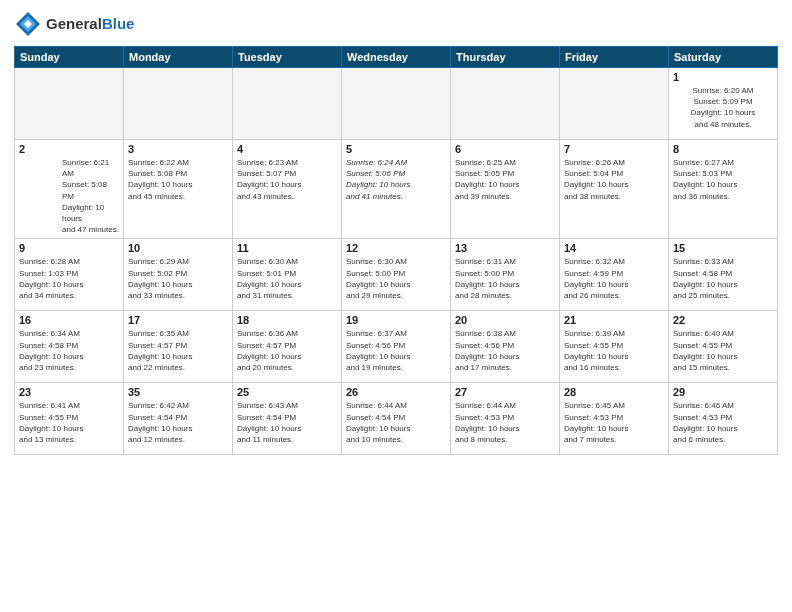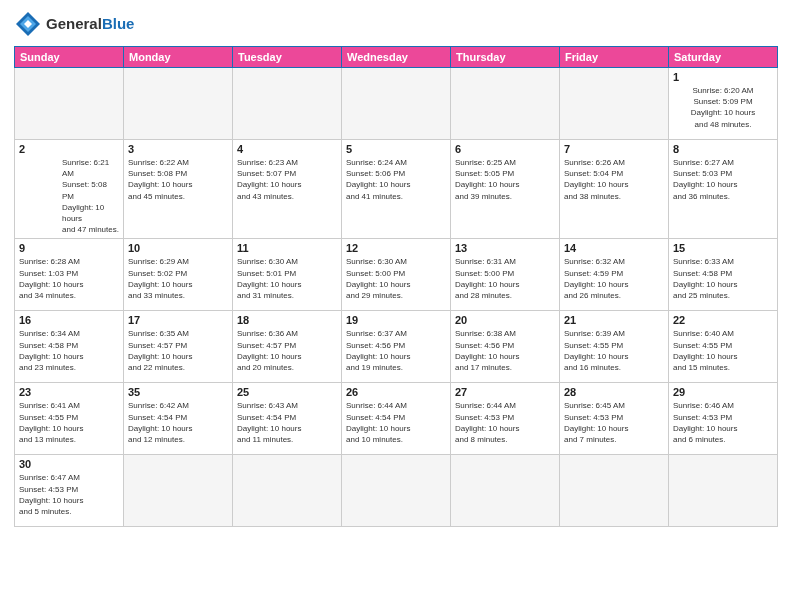--- a/index.html
+++ b/index.html
@@ -43,21 +43,21 @@
     .location {
       font-size: 13px;
       color: #444;
     }
     .calendar {
       width: 100%;
       border-collapse: collapse;
       border: 1px solid #ccc;
     }
     .calendar th {
-      background: #ec4899;
+      background: #0c4a6e;
       color: #fff;
       font-size: 11px;
       font-weight: bold;
       padding: 4px 5px;
       text-align: left;
       border: 1px solid #1a6db5;
     }
     .calendar td {
       width: calc(100% / 7);
       vertical-align: top;
@@ -149,21 +149,21 @@
           </td>
           <td>
             <span class="day-num">4</span>
             <div class="day-info" style="white-space: pre-line;">Sunrise: 6:23 AM
 Sunset: 5:07 PM
 Daylight: 10 hours
 and 43 minutes.</div>
           </td>
           <td>
             <span class="day-num">5</span>
-            <div class="day-info" style="white-space: pre-line;">Sunrise: 6:24 AM
+            <div class="day-info" style="white-space: pre-line; font-style: italic;">Sunrise: 6:24 AM
 Sunset: 5:06 PM
 Daylight: 10 hours
 and 41 minutes.</div>
           </td>
           <td>
             <span class="day-num">6</span>
             <div class="day-info" style="white-space: pre-line;">Sunrise: 6:25 AM
 Sunset: 5:05 PM
 Daylight: 10 hours
 and 39 minutes.</div>
@@ -328,31 +328,16 @@
 Daylight: 10 hours
 and 7 minutes.</div>
           </td>
           <td>
             <span class="day-num">29</span>
             <div class="day-info" style="white-space: pre-line;">Sunrise: 6:46 AM
 Sunset: 4:53 PM
 Daylight: 10 hours
 and 6 minutes.</div>
           </td>
-        </tr>
-        <tr>
-          <td>
-            <span class="day-num">30</span>
-            <div class="day-info" style="white-space: pre-line;">Sunrise: 6:47 AM
-Sunset: 4:53 PM
-Daylight: 10 hours
-and 5 minutes.</div>
-          </td>
-          <td class="empty"></td>
-          <td class="empty"></td>
-          <td class="empty"></td>
-          <td class="empty"></td>
-          <td class="empty"></td>
-          <td class="empty"></td>
         </tr>
       </tbody>
   </table>
 </div>
 
 </body></html>

